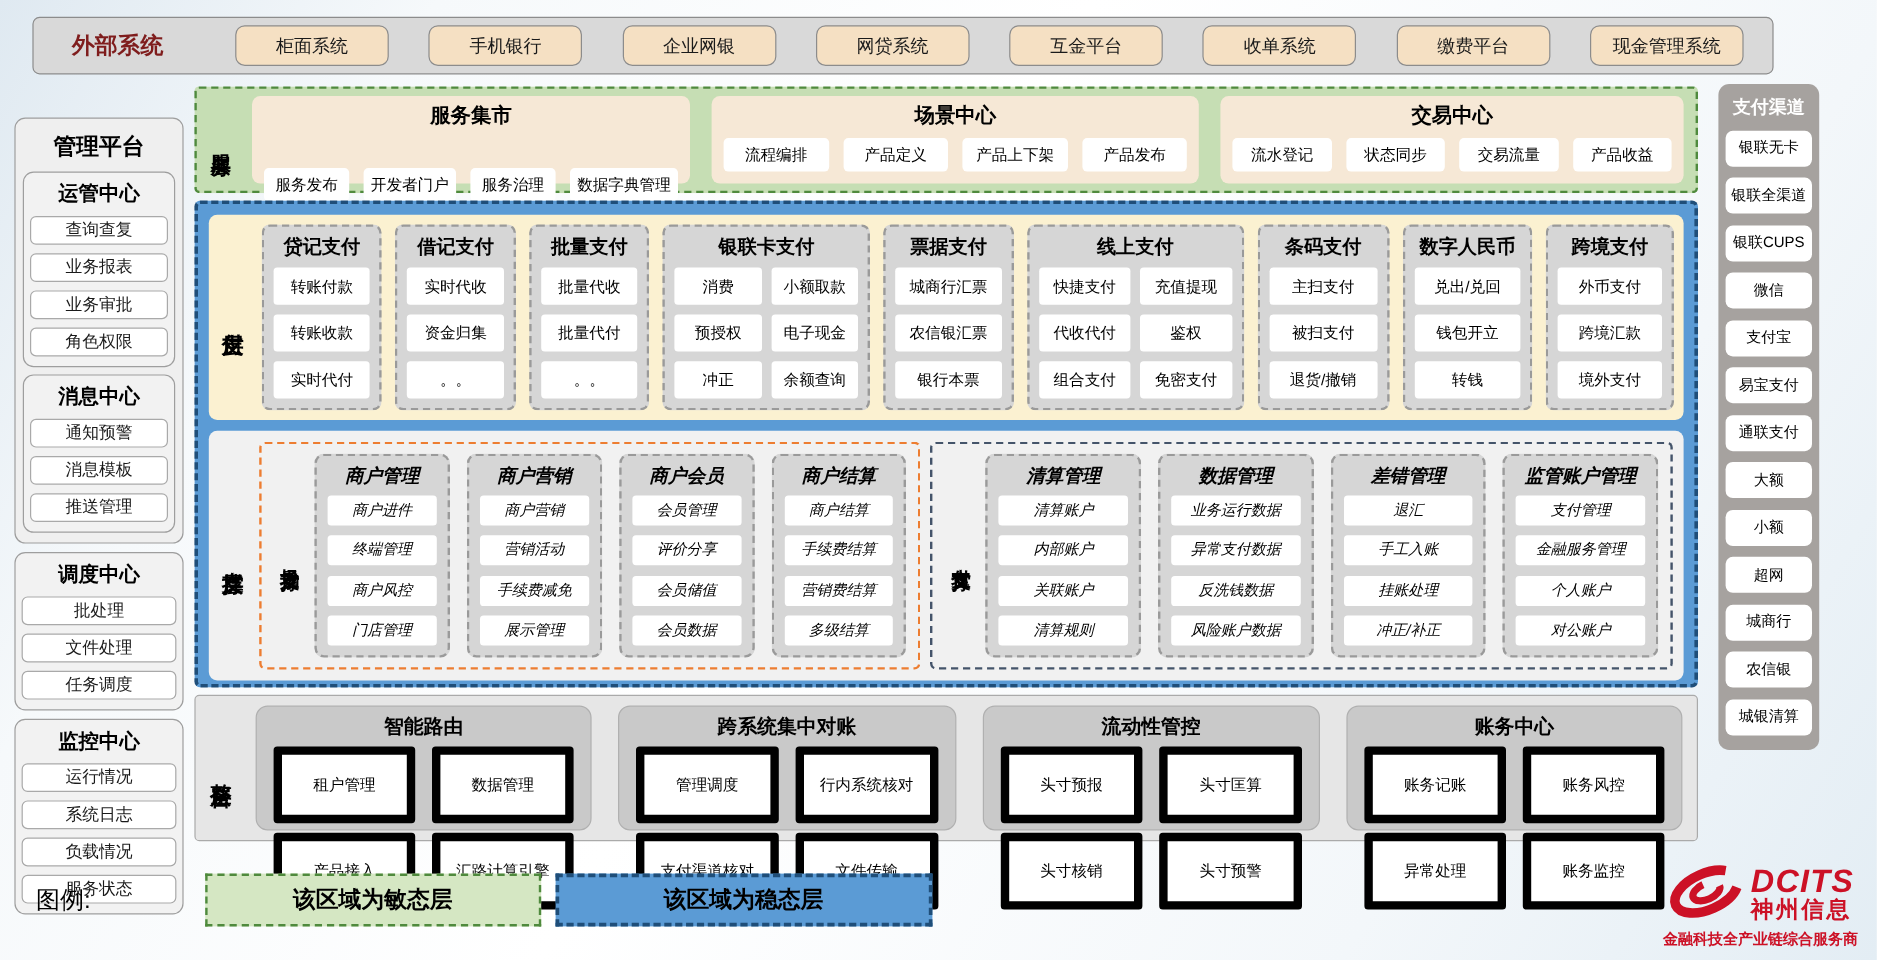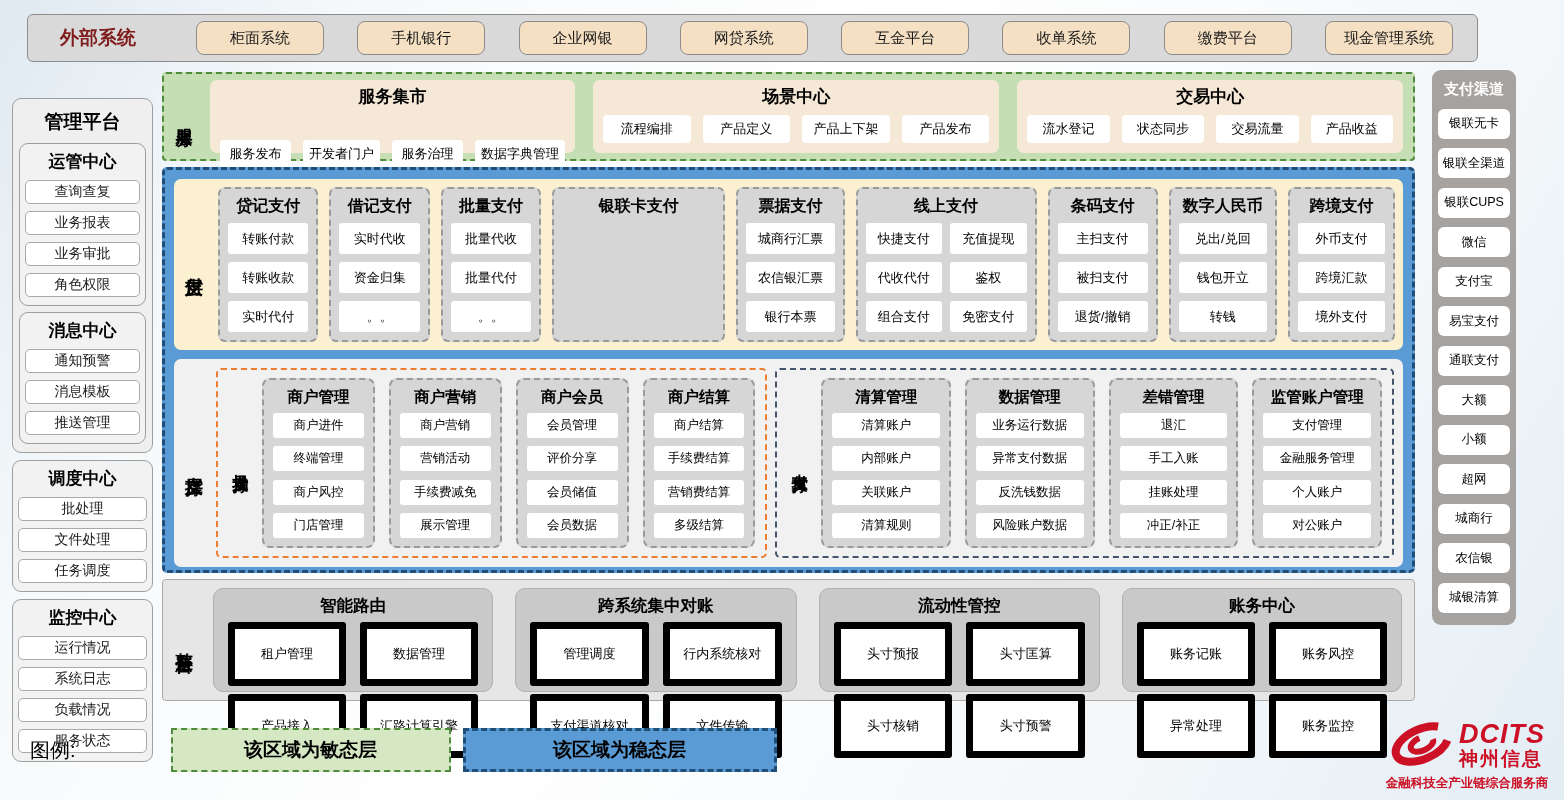--- a/index.html
+++ b/index.html
@@ -63,21 +63,21 @@
 
   .sup-layer { width:100%; height:208px; margin-top:9px; background:#f1f1f1; border-radius:7px;
     display:flex; align-items:stretch; padding:9px 9px 9px 6px; gap:8px; }
   .v-sup { font-size:18px; width:28px; }
   .sup-box { border-radius:5px; display:flex; align-items:stretch; padding:8px 10px; gap:10px; }
   .scene-box { border:2px dashed #ed7d31; flex:0.94; }
   .paysup-box { border:2px dashed #44546a; flex:1.06; }
   .v-sub { font-size:16px; width:24px; }
   .sup-cols { flex:1; display:flex; gap:14px; }
   .scol { flex:1; background:#d6d6d6; border:2px dashed #9a9a9a; border-radius:8px;
-    padding:5px 9px 8px 9px; display:flex; flex-direction:column; }
+    padding:5px 9px 8px 9px; display:flex; flex-direction:column;font-style:italic; }
   .scol-title { text-align:center; font-size:15.5px; font-weight:bold; padding:2px 0 5px 0; white-space:nowrap; }
   .scol-items { flex:1; display:flex; flex-direction:column; gap:8px; justify-content:space-between; }
   .supbtn { background:#ffffff; border-radius:3px; display:flex; align-items:center; justify-content:center;
     font-size:12.5px; white-space:nowrap; min-height:25px; padding:0 1px; }
 
   
   .int-layer { position:absolute; left:162px; top:579px; width:1253px; height:122px;
     background:#e6e6e6; border:1px solid #aaaaaa; border-radius:4px;
     display:flex; align-items:stretch; padding:8px 12px 8px 8px; gap:16px; }
   .v-int { font-size:18px; width:26px; }
@@ -218,20 +218,28 @@
         <div class="pcol" style="flex: 1 1 0%;">
           <div class="pcol-title">批量支付</div>
           <div class="pcol-items cols1">
             <div class="pbtn">批量代收</div>
             <div class="pbtn">批量代付</div>
             <div class="pbtn">。。</div>
           </div>
         </div>
         <div class="pcol" style="flex: 1.9 1 0%;">
           <div class="pcol-title">银联卡支付</div>
+          <div class="pcol-items cols2">
+            <div class="pbtn">消费</div>
+            <div class="pbtn">小额取款</div>
+            <div class="pbtn">预授权</div>
+            <div class="pbtn">电子现金</div>
+            <div class="pbtn">冲正</div>
+            <div class="pbtn">余额查询</div>
+          </div>
         </div>
         <div class="pcol" style="flex: 1.1 1 0%;">
           <div class="pcol-title">票据支付</div>
           <div class="pcol-items cols1">
             <div class="pbtn">城商行汇票</div>
             <div class="pbtn">农信银汇票</div>
             <div class="pbtn">银行本票</div>
           </div>
         </div>
         <div class="pcol" style="flex: 2 1 0%;">

